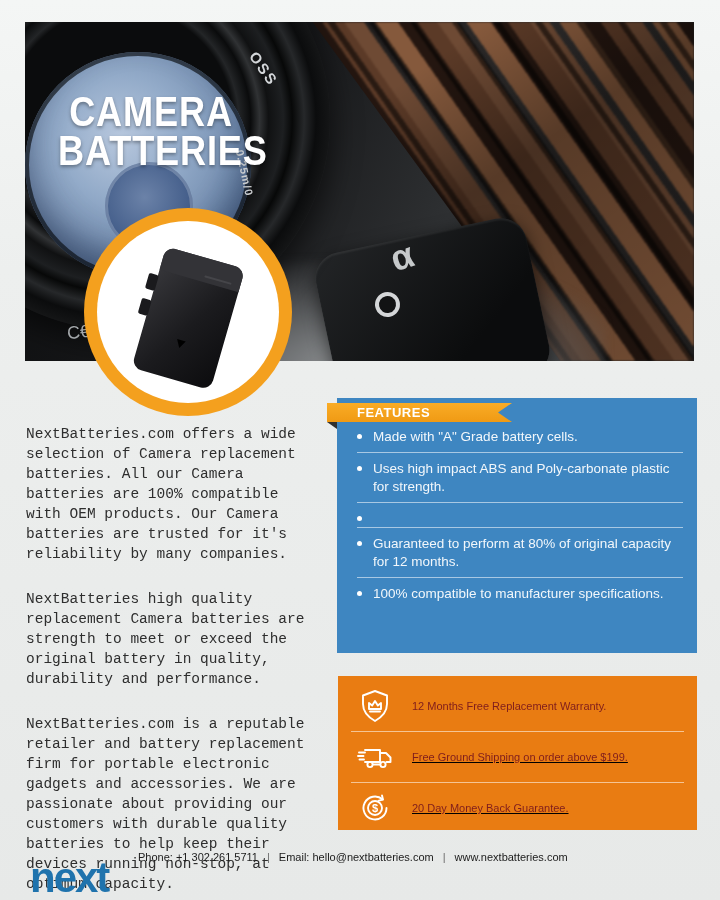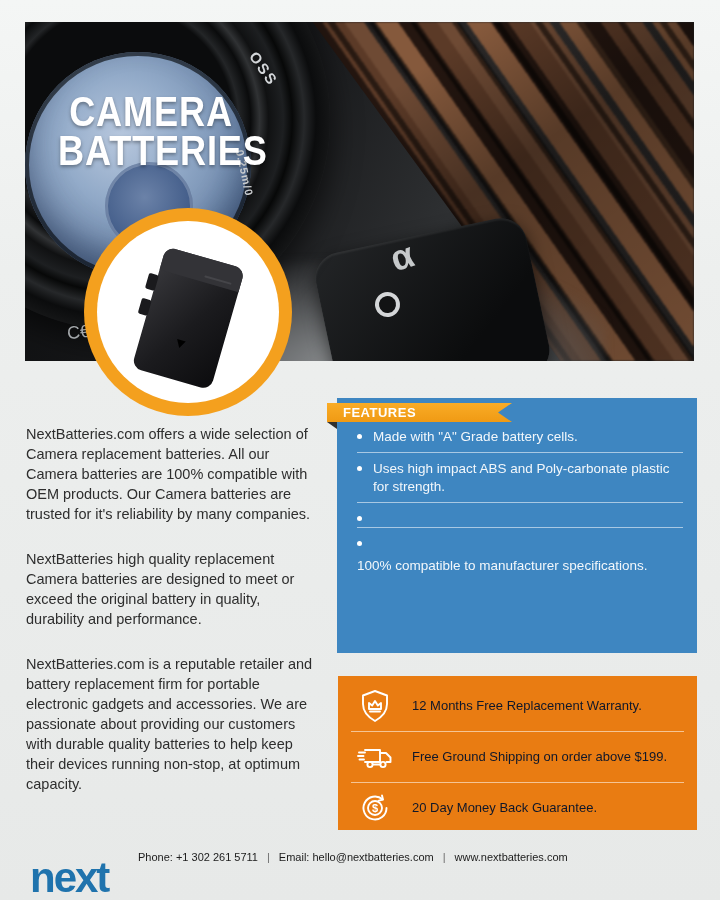--- a/index.html
+++ b/index.html
@@ -51,46 +51,46 @@
 
   
   .badge{position:absolute;left:84px;top:208px;width:208px;height:208px;border-radius:50%;
         background:var(--badge_orange,#f4a01e);}
   .badge-inner{position:absolute;inset:13px;border-radius:50%;background:#ffffff;overflow:hidden;
         display:flex;align-items:center;justify-content:center;}
 
   
   .intro{position:absolute;left:26px;top:424px;width:300px;color:#2e2e2e;
         font-size:14.5px;line-height:20px;}
-  .intro p{margin:0 6px 25px 0;}
+  .intro p{margin:0 6px 25px 0;font-family:Liberation Mono, monospace;}
 
   
   .features{position:absolute;left:337px;top:398px;width:360px;height:255px;
         background:var(--feature_blue,#3e86c1);box-sizing:border-box;}
   .features ul{list-style:none;margin:0;padding:23px 14px 6px 20px;}
   .features li{display:flex;gap:11px;padding:6.5px 0;
         border-bottom:1px solid rgba(255,255,255,.55);
         font-size:13.5px;line-height:18px;color:#f2f7fb;}
-  .features li:last-child{border-bottom:none;flex-direction:column;}
+  .features li:last-child{border-bottom:none;}
   .features .dot{flex:0 0 auto;width:5px;height:5px;border-radius:50%;background:#fff;margin-top:6px;}
   .ribbon{position:absolute;left:327px;top:403px;width:185px;height:19px;box-sizing:border-box;
         background:linear-gradient(180deg,#f9ac26,var(--ribbon_orange,#f09a14));
         color:#fff;font-weight:bold;font-size:13px;line-height:19px;letter-spacing:.5px;
-        padding-left:16px;
+        padding-left:30px;
         clip-path:polygon(0 0,100% 0,calc(100% - 14px) 50%,100% 100%,0 100%);}
   .ribbon-fold{position:absolute;left:327px;top:422px;width:10px;height:7px;background:#303030;
         clip-path:polygon(0 0,100% 0,100% 100%);}
 
   
   .benefits{position:absolute;left:338px;top:676px;width:359px;height:154px;box-sizing:border-box;
         background:var(--benefit_orange,#e97c12);padding:5px 13px;}
   .b-row{display:flex;align-items:center;gap:15px;padding:7px 2px;}
-  .b-row + .b-row{border-top:1px solid rgba(255,255,255,.55);}
+  .b-row + .b-row{border-top:1px solid rgba(255,255,255,.55);text-decoration:underline;}
   .b-icon{flex:0 0 44px;display:flex;justify-content:center;}
-  .b-text{color:#0f172a;font-size:13px;line-height:20px;}
+  .b-text{color:#7f1d1d;font-size:11px;line-height:20px;}
 
   
   .logo{position:absolute;left:30px;top:822px;color:var(--logo_blue,#1f73ad);width:90px;}
   .logo-next{font-size:42px;font-weight:bold;letter-spacing:-2px;line-height:40px;margin-top:36px;}
   .logo-batteries{font-size:8.5px;font-weight:bold;letter-spacing:4.2px;margin-top:1px;}
   .contact{position:absolute;left:138px;top:851px;font-size:11px;color:#1b1b1b;white-space:nowrap;}
   .contact .sep{color:#6b6b6b;margin:0 9px;}
   .contact a{color:#1b1b1b;text-decoration:none;}
 </style>
 </head>
@@ -134,36 +134,40 @@
           <rect x="43" y="90" width="10" height="16" rx="2" fill="#1a1a1d"></rect>
           <path d="M88 120 l9 0 -4.5 8 z" fill="#000"></path>
           <path d="M98 52 l26 0" stroke="#454549" stroke-width="2" stroke-linecap="round"></path>
         </g>
       </svg>
     </div>
   </div>
 
   <section class="intro">
     <p>NextBatteries.com offers a wide selection of Camera replacement batteries. All our Camera batteries are 100% compatible with OEM products. Our Camera batteries are trusted for it's reliability by many companies.</p>
-    <p>NextBatteries high quality replacement Camera batteries are designed to meet or exceed the original battery in quality, durability and performance.</p>
+    <p>NextBatteries high quality replacement Camera batteries are strength to meet or exceed the original battery in quality, durability and performance.</p>
     <p>NextBatteries.com is a reputable retailer and battery replacement firm for portable electronic gadgets and accessories. We are passionate about providing our customers with durable quality batteries to help keep their devices running non-stop, at optimum capacity.</p>
   </section>
 
   <aside class="features">
     <ul>
       <li>
         <span class="dot"></span>
         <span>Made with "A" Grade battery cells.</span>
       </li>
       <li>
         <span class="dot"></span>
         <span>Uses high impact ABS and Poly-carbonate plastic for strength.</span>
       </li>
       <li>
         <span class="dot"></span>
+      </li>
+      <li>
+        <span class="dot"></span>
+        <span>Guaranteed to perform at 80% of original capacity for 12 months.</span>
       </li>
       <li>
         <span class="dot"></span>
         <span>100% compatible to manufacturer specifications.</span>
       </li>
     </ul>
   </aside>
   <div class="ribbon">FEATURES</div>
   <div class="ribbon-fold"></div>
 

